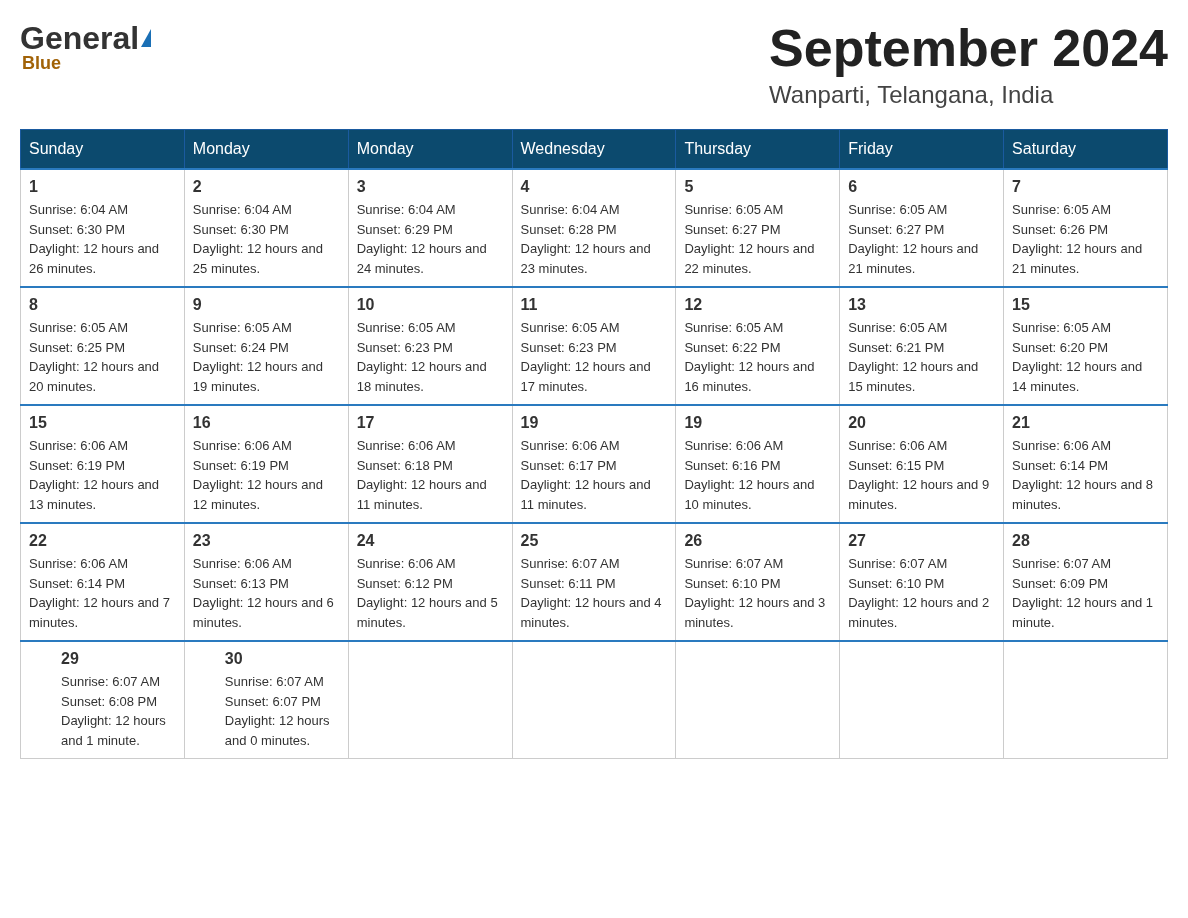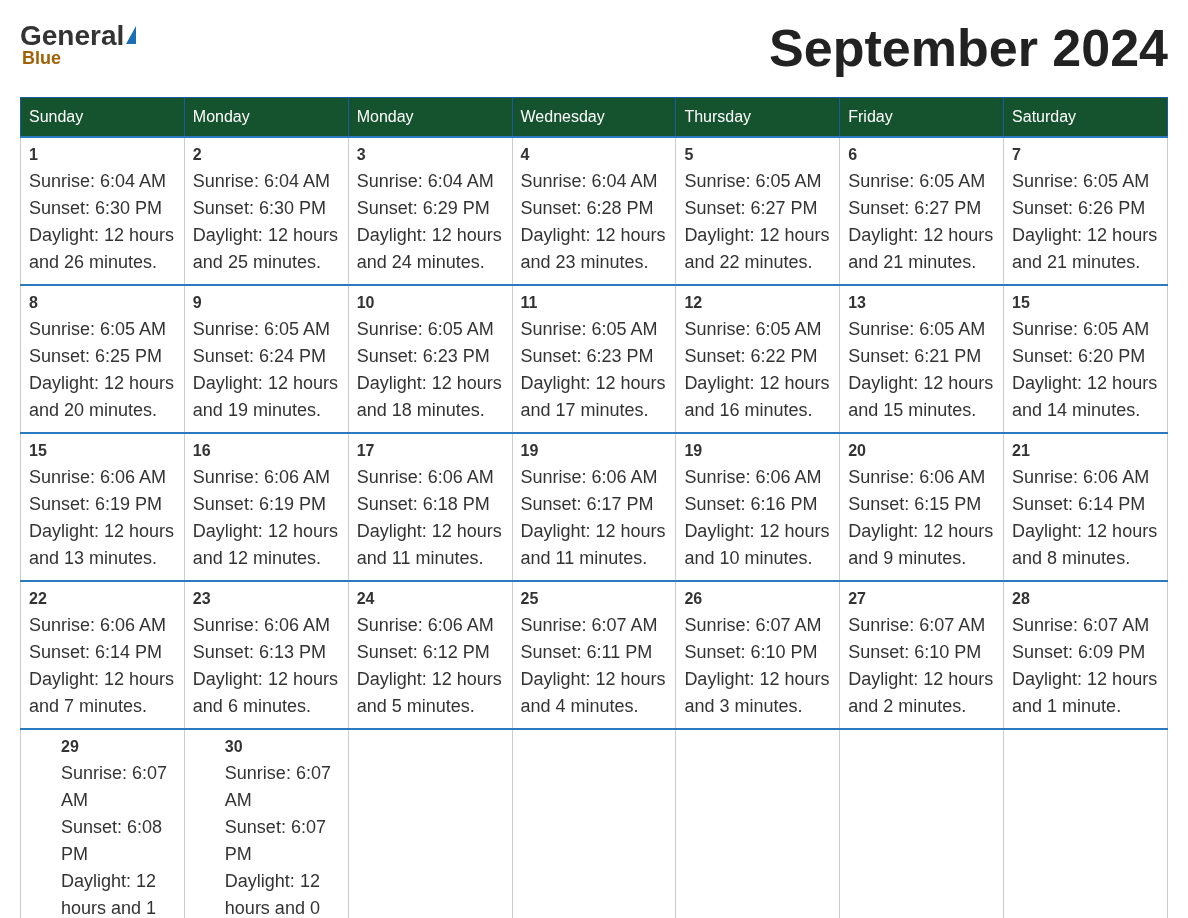--- a/index.html
+++ b/index.html
@@ -15,21 +15,21 @@
       justify-content: space-between;
       align-items: flex-start;
       margin-bottom: 20px;
     }
     .logo {
       display: flex;
       flex-direction: column;
       align-items: flex-start;
     }
     .logo-text {
-      font-size: 28px;
+      font-size: 32px;
       font-weight: bold;
       color: #333;
       display: flex;
       align-items: center;
     }
     .logo-general {
       color: #333;
     }
     .logo-triangle {
       width: 0;
@@ -60,21 +60,21 @@
       font-size: 24px;
       color: #444;
       margin-top: 4px;
     }
     .calendar {
       width: 100%;
       border-collapse: collapse;
       border: 1px solid #aaa;
     }
     .calendar th {
-      background-color: #14532d;
+      background-color: #0c4a6e;
       color: #fff;
       padding: 10px 8px;
       font-size: 16px;
       font-weight: normal;
       text-align: left;
       border: 1px solid #1a5a9f;
     }
     .calendar td {
       vertical-align: top;
       padding: 8px;
@@ -89,41 +89,42 @@
       min-height: 110px;
       padding-left: 40px;
     }
     .day-number {
       font-size: 16px;
       font-weight: bold;
       margin-bottom: 4px;
       display: block;
     }
     .day-info {
-      font-size: 18px;
+      font-size: 13px;
       line-height: 1.5;
       color: #333;
     }
     .empty-cell {
       border-top: 2px solid #2a7abf;
     }
   </style>
 </head>
 <body>
 
 <div class="header">
   <div class="logo">
     <div class="logo-text">
       <span class="logo-general">General</span>
         <span class="logo-triangle"></span>
     </div>
     <div class="logo-subtitle">Blue</div>
   </div>
   <div class="title-block">
     <div class="month-title">September 2024</div>
+    <div class="location-title">Wanparti, Telangana, India</div>
   </div>
 </div>
 
 <table class="calendar">
   <thead>
     <tr>
       <th>Sunday</th>
       <th>Monday</th>
       <th>Monday</th>
       <th>Wednesday</th>

